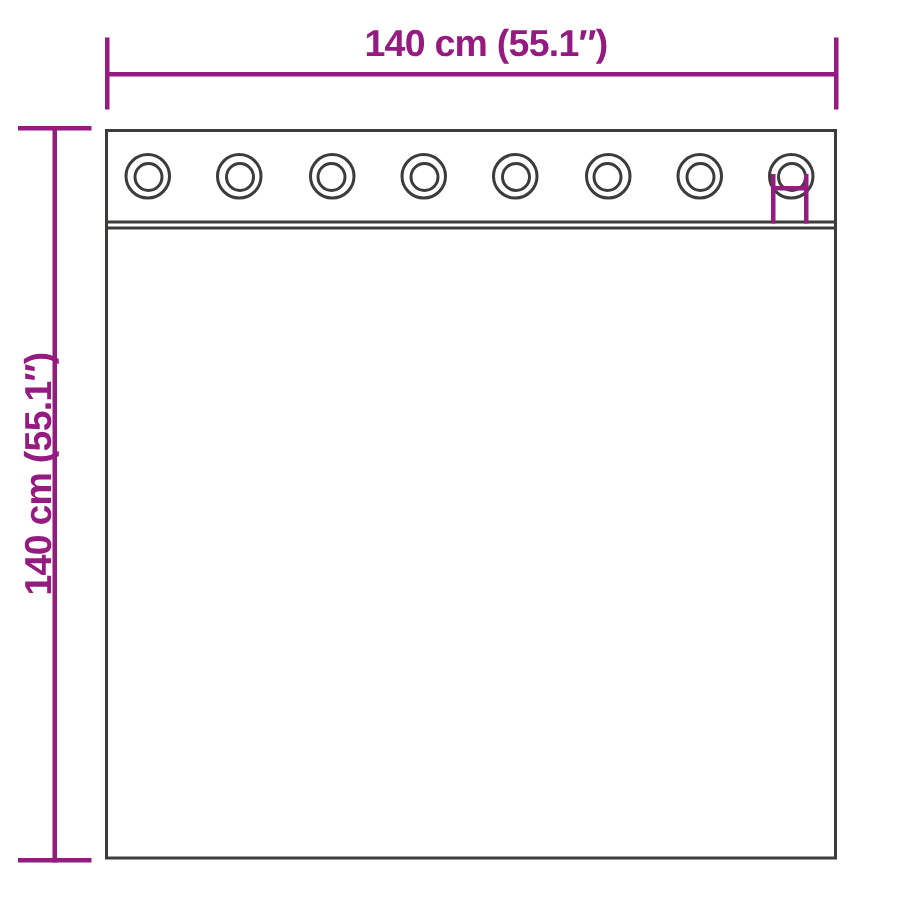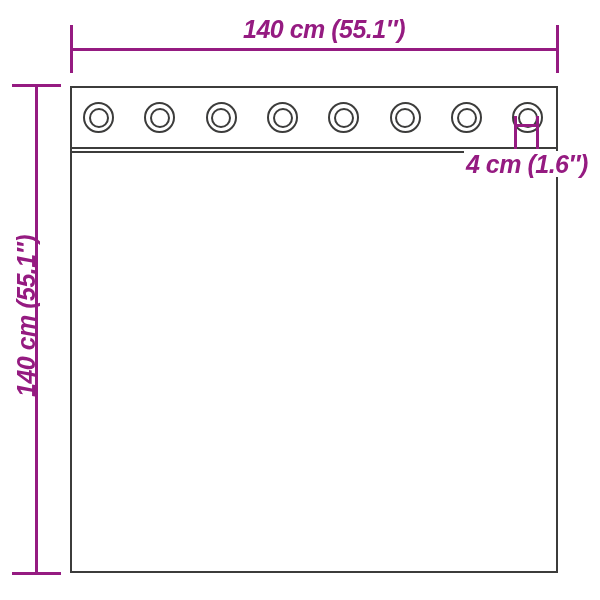--- a/index.html
+++ b/index.html
@@ -11,21 +11,20 @@
     height: 600px;
     background: #ffffff;
     font-family: "Liberation Sans", sans-serif;
   }
   .canvas {
     position: relative;
     width: 600px;
     height: 600px;
     background: #ffffff;
     overflow: hidden;
-    font-style: italic;
   }
 
   
   .curtain-outline {
     position: absolute;
     left: 70px; top: 86px;
     width: 488px; height: 487px;
     border: 2px solid #3C3C3B;
     box-sizing: border-box;
     background: #ffffff;
@@ -142,15 +141,14 @@
   <div class="dim-label width-label">140 cm (55.1″)</div>
 
   <div class="mark height-dim-line"></div>
   <div class="mark height-tick-t"></div>
   <div class="mark height-tick-b"></div>
   <div class="dim-label height-label">140 cm (55.1″)</div>
 
   <div class="mark bracket-l"></div>
   <div class="mark bracket-r"></div>
   <div class="mark bracket-bar"></div>
-  <div class="dim-label grommet-label">4 cm (1.6″)</div>
 
 </div>
 
 </body></html>

